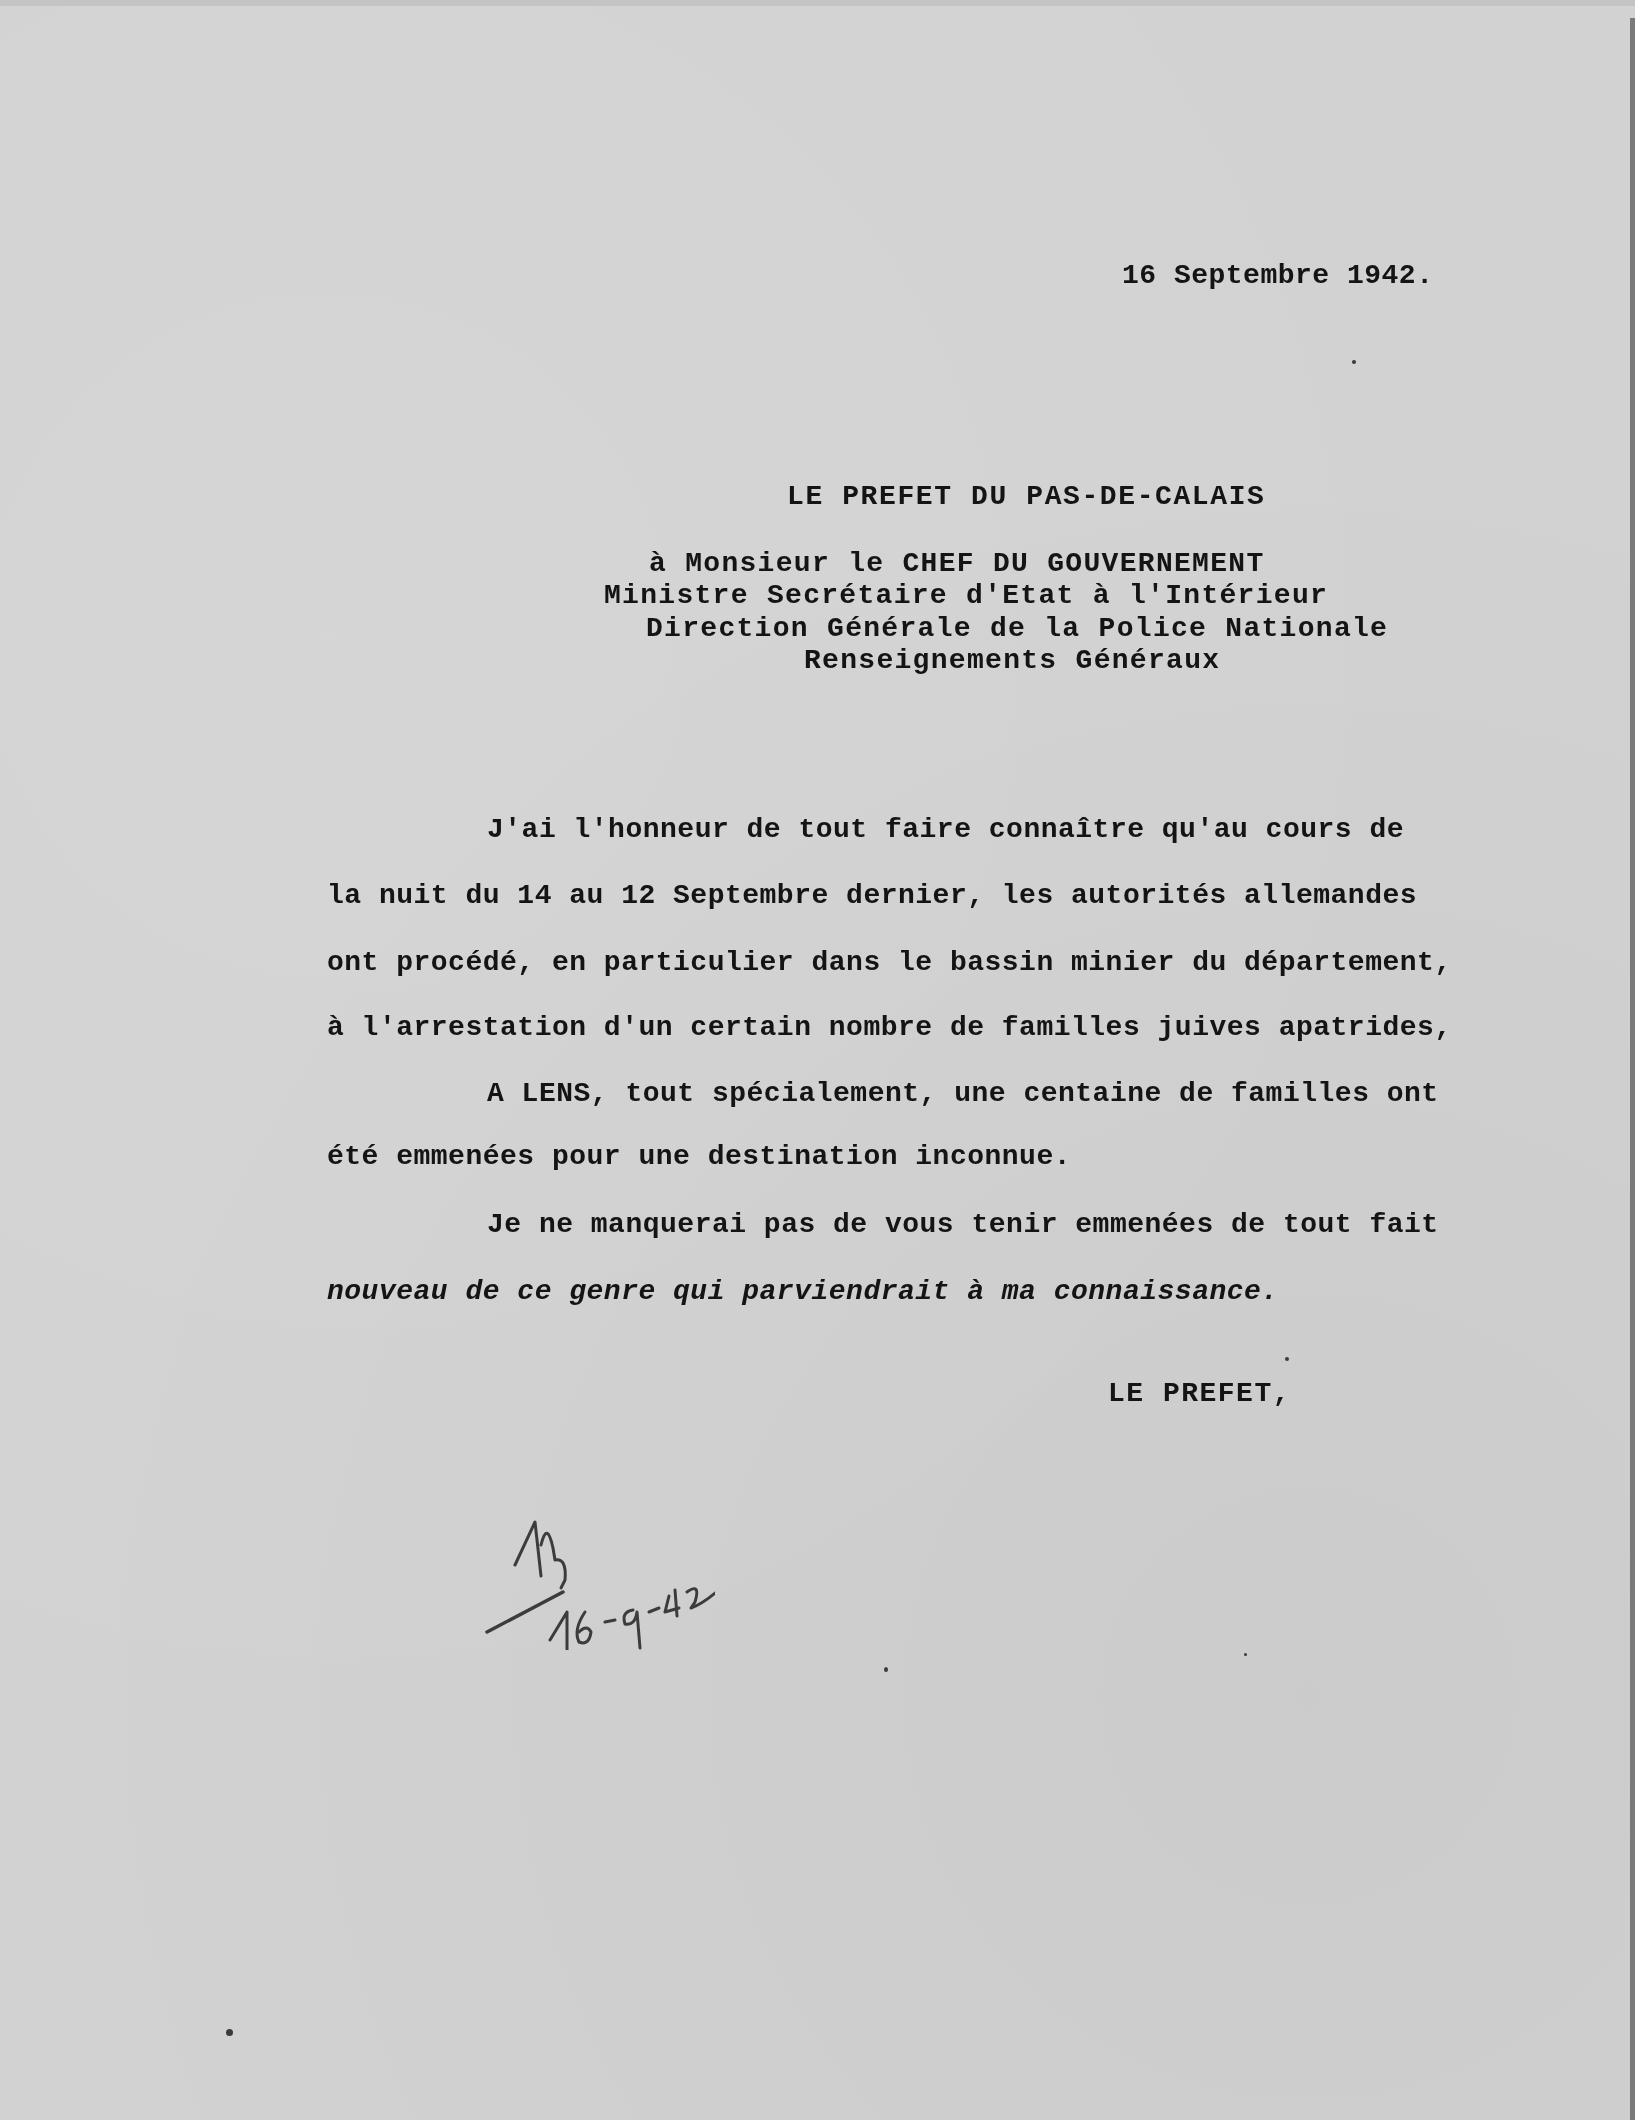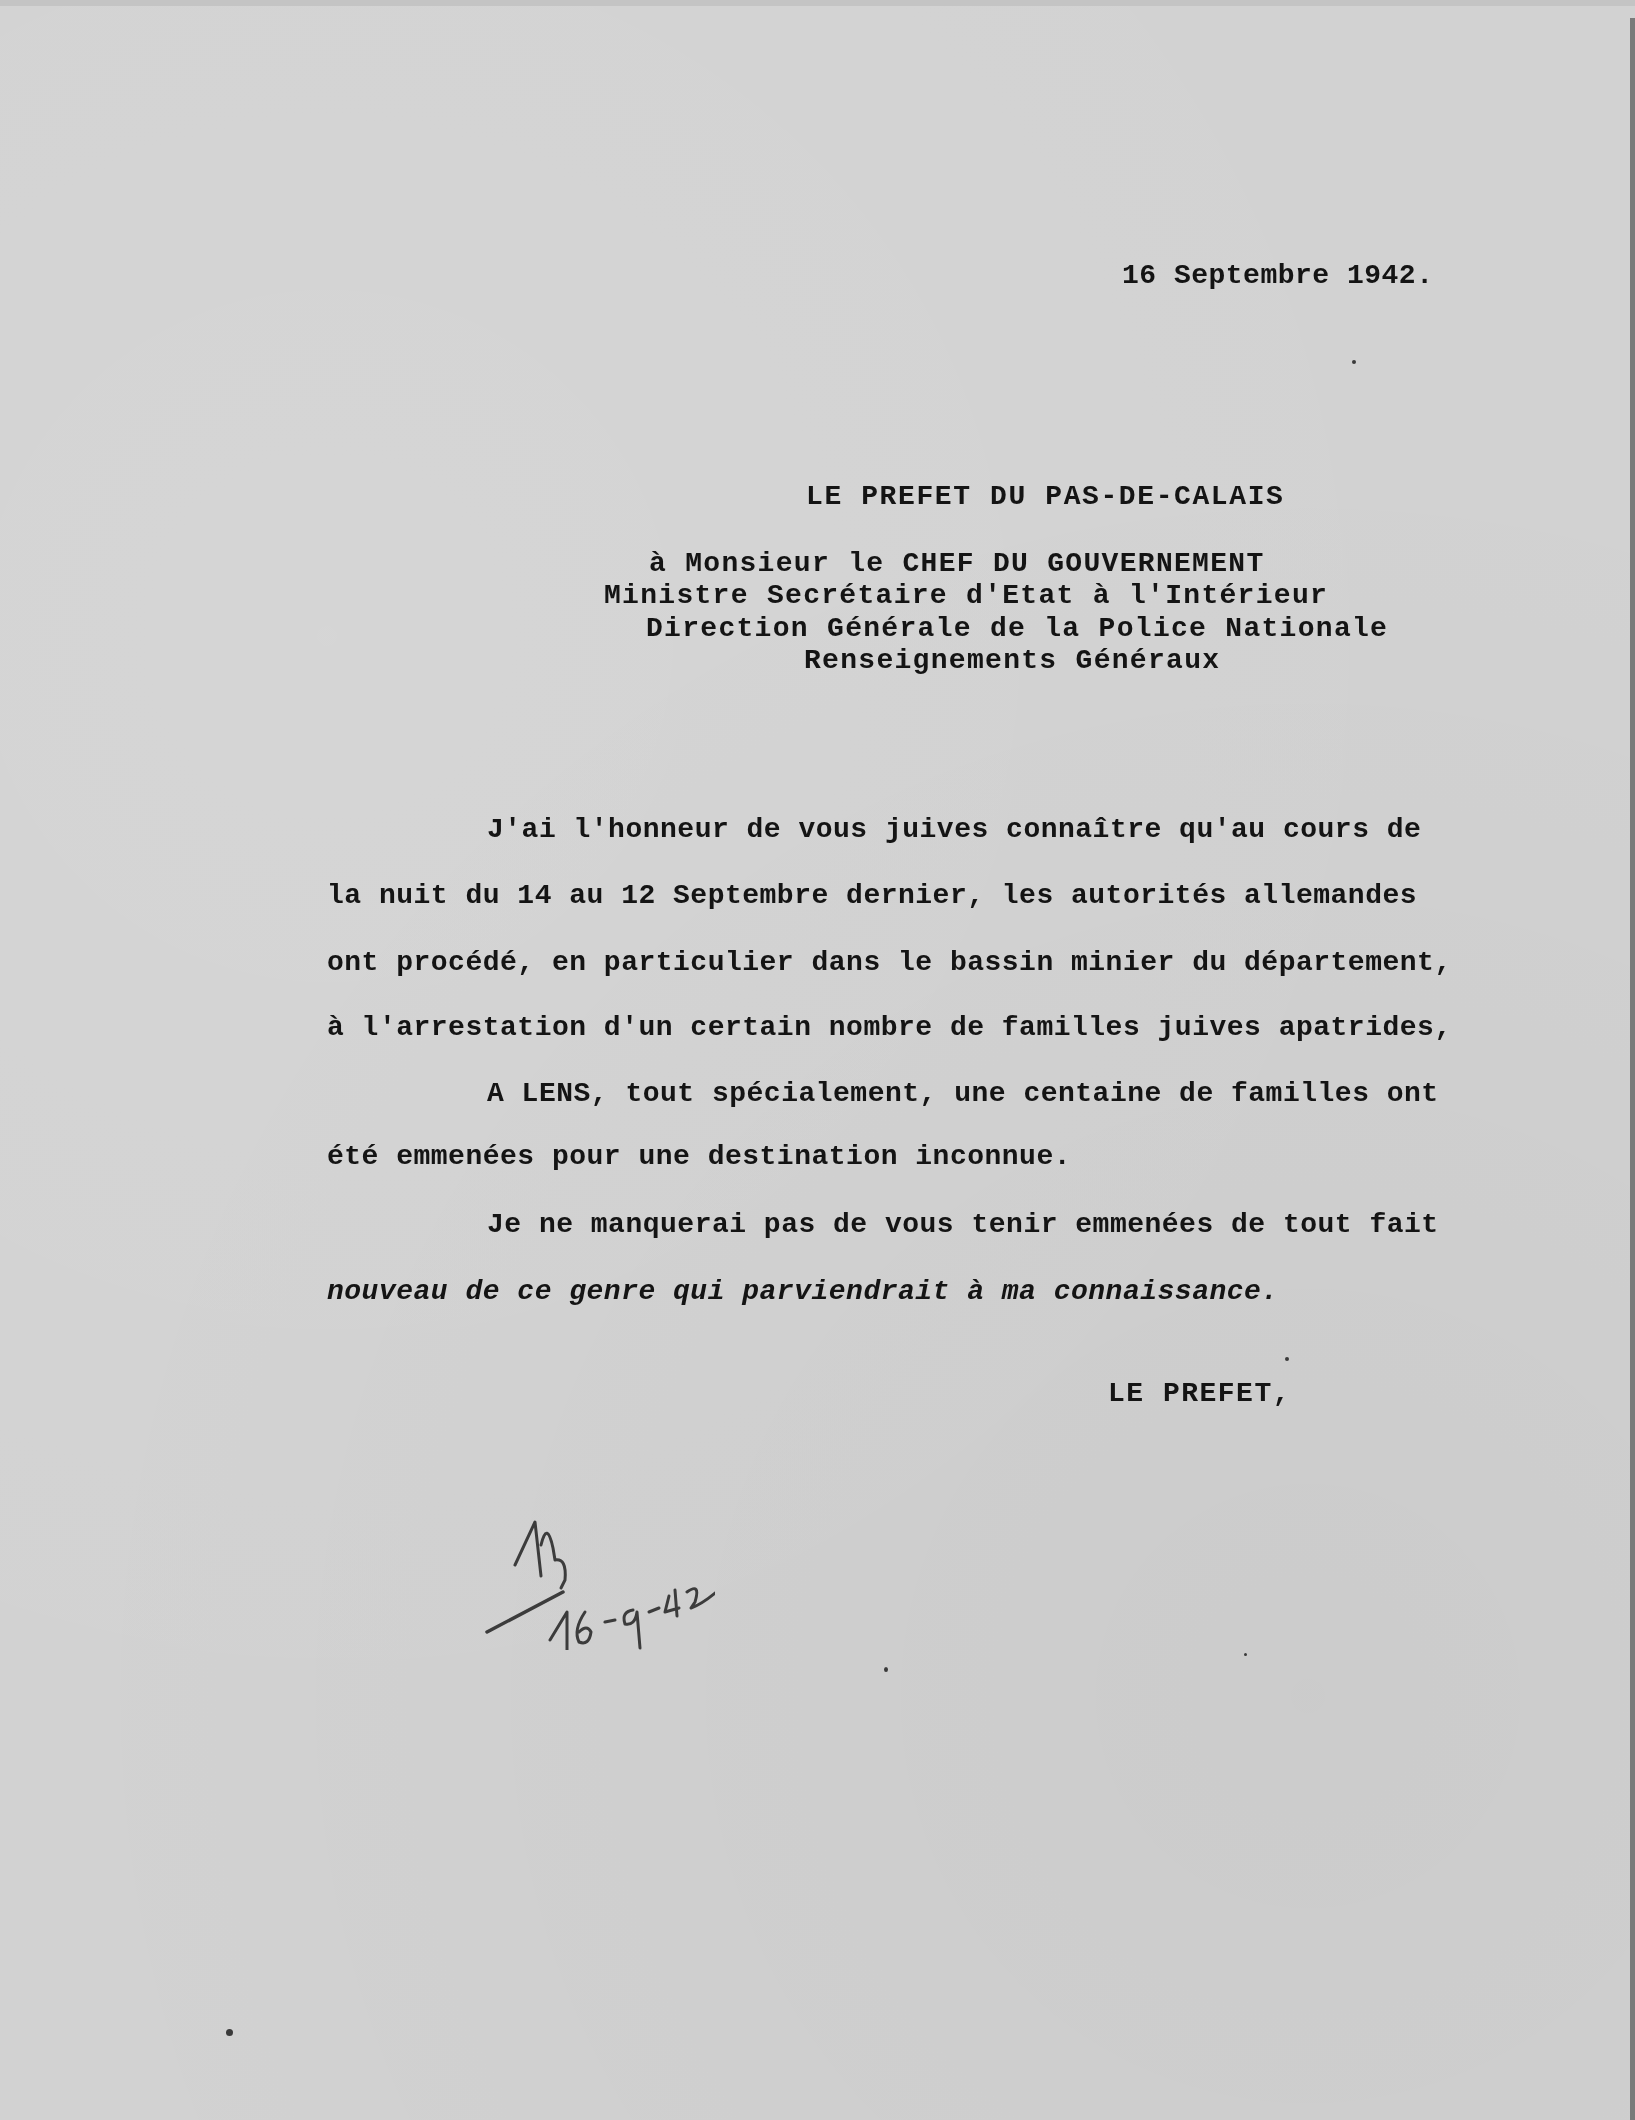--- a/index.html
+++ b/index.html
@@ -64,31 +64,31 @@
 </style>
 </head>
 <body>
 
 <div class="page">
   <div class="top-edge"></div>
   <div class="right-edge"></div>
 
   <p class="line" style="left:1122px; top:262px;">16 Septembre 1942.</p>
 
-  <p class="line" style="left:806px; top:483px; letter-spacing:1.6px;">LE PREFET DU PAS-DE-CALAIS</p>
+  <p class="line" style="left:787px; top:483px; letter-spacing:1.6px;">LE PREFET DU PAS-DE-CALAIS</p>
 
   <div class="heading">
     <p class="line" style="left:649px; top:550px;">à Monsieur le CHEF DU GOUVERNEMENT</p>
     <p class="line" style="left:604px; top:582px;">Ministre Secrétaire d'Etat à l'Intérieur</p>
     <p class="line" style="left:646px; top:615px;">Direction Générale de la Police Nationale</p>
     <p class="line" style="left:804px; top:647px;">Renseignements Généraux</p>
   </div>
 
   <div>
-    <p class="line" style="left:487px; top:816px;">J'ai l'honneur de vous juives connaître qu'au cours de</p>
+    <p class="line" style="left:487px; top:816px;">J'ai l'honneur de tout faire connaître qu'au cours de</p>
     <p class="line" style="left:327px; top:882px;">la nuit du 14 au 12 Septembre dernier, les autorités allemandes</p>
     <p class="line" style="left:327px; top:949px;">ont procédé, en particulier dans le bassin minier du département,</p>
     <p class="line" style="left:327px; top:1014px;">à l'arrestation d'un certain nombre de familles juives apatrides,</p>
     <p class="line" style="left:487px; top:1080px;">A LENS, tout spécialement, une centaine de familles ont</p>
     <p class="line" style="left:327px; top:1143px;">été emmenées pour une destination inconnue.</p>
     <p class="line" style="left:487px; top:1211px;">Je ne manquerai pas de vous tenir emmenées de tout fait</p>
     <p class="line" style="left:327px; top:1278px;font-style:italic;">nouveau de ce genre qui parviendrait à ma connaissance.</p>
   </div>
 
   <p class="line" style="left:1108px; top:1380px; letter-spacing:1.5px;">LE PREFET,</p>

